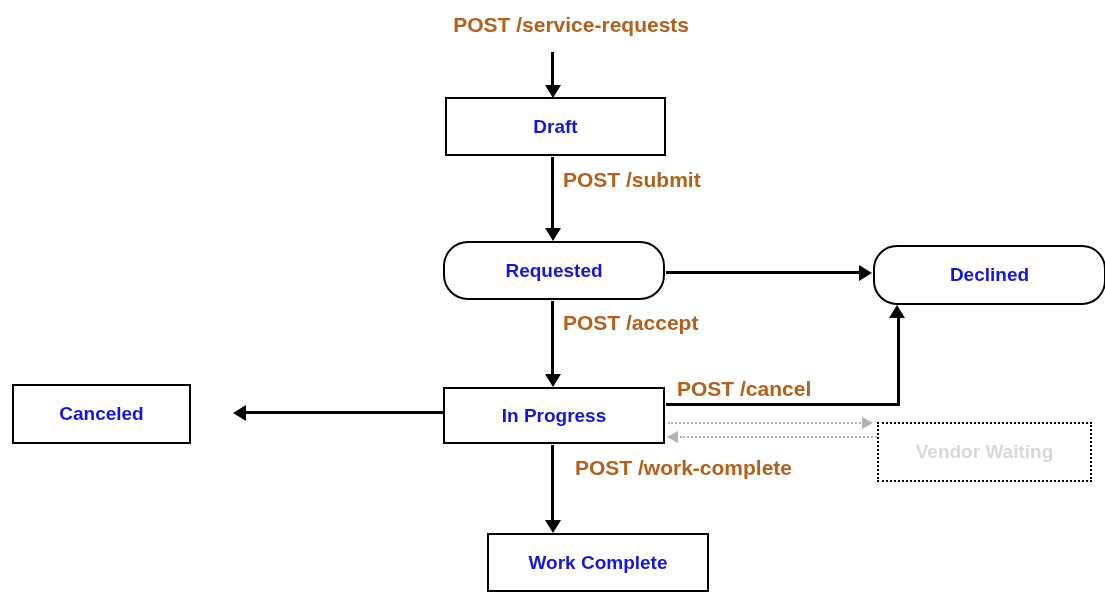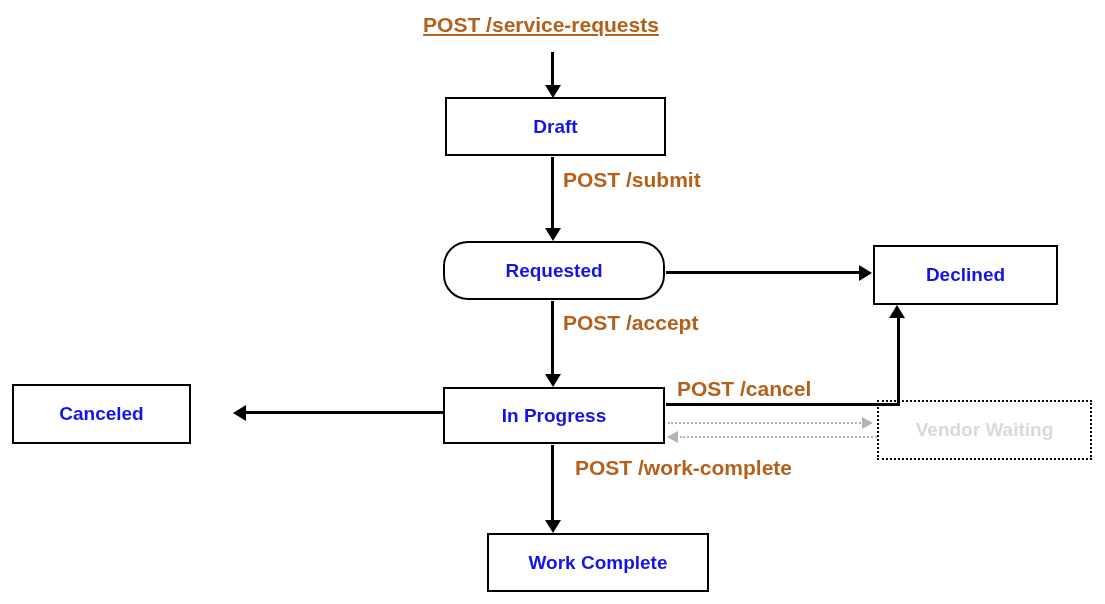--- a/index.html
+++ b/index.html
@@ -15,38 +15,38 @@
     position:absolute;
     background:#ffffff;
     border:2.5px solid var(--line,#000);
     display:flex;align-items:center;justify-content:center;
     font-weight:700;font-size:19px;
     color:var(--state-text,#1414e6);
     box-sizing:border-box;
   }
   .n-draft        {left:445px;top:97px; width:221px;height:59px;}
   .n-requested    {left:443px;top:241px;width:222px;height:59px;border-radius:25px;}
-  .n-declined     {left:873px;top:245px;width:185px;height:60px;}
+  .n-declined     {left:873px;top:245px;width:233px;height:60px;border-radius:24px;}
   .n-in-progress  {left:443px;top:387px;width:222px;height:57px;}
   .n-canceled     {left:12px; top:384px;width:179px;height:60px;}
   .n-work-complete{left:443px;top:533px;width:222px;height:59px;margin-left:44px;}
   .n-vendor{
-    left:877px;top:400px;width:215px;height:60px;
+    left:877px;top:422px;width:215px;height:60px;
     border:2.5px dotted var(--line,#000);
     color:var(--vendor-text,#d9d9d9);
   }
   
   .tlabel{
     position:absolute;
     font-weight:700;font-size:21px;
     color:var(--transition-text,#b4601a);
     white-space:nowrap;
     text-align:right;
   }
-  .l-create {left:406px;top:13px;width:270px;text-align:center;text-decoration:underline;}
+  .l-create {left:419px;top:13px;width:270px;}
   .l-submit {left:563px;top:168px;}
   .l-decline{left:676px;top:243px;}
   .l-accept {left:563px;top:311px;}
   .l-cancel {left:677px;top:377px;}
   .l-internal-cancel{left:250px;top:387px;width:188px;text-align:right;line-height:31px;}
   .l-work-complete{left:563px;top:456px;margin-left:12px;}
   
   .shaft-v{position:absolute;width:3px;background:var(--line,#000);}
   .shaft-h{position:absolute;height:3px;background:var(--line,#000);}
   .head{position:absolute;width:0;height:0;}

